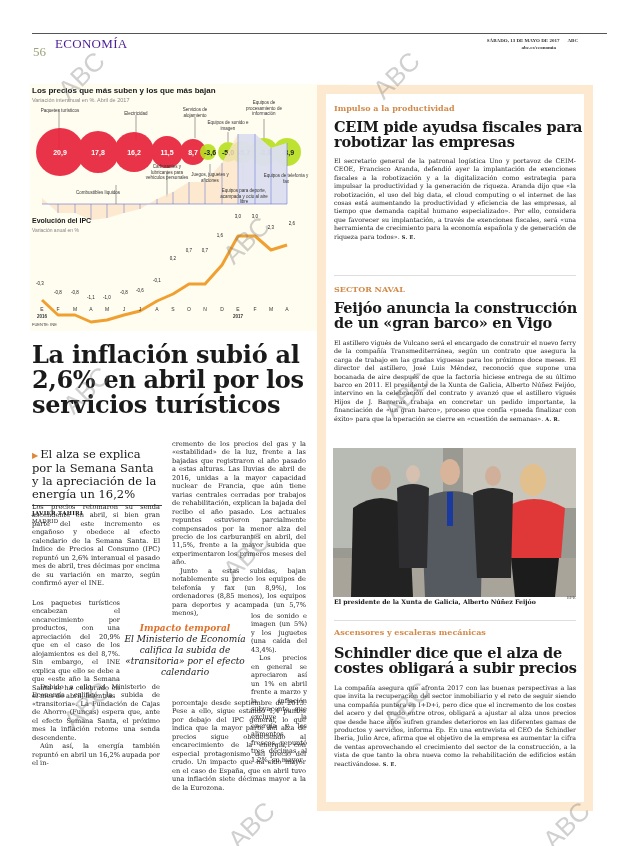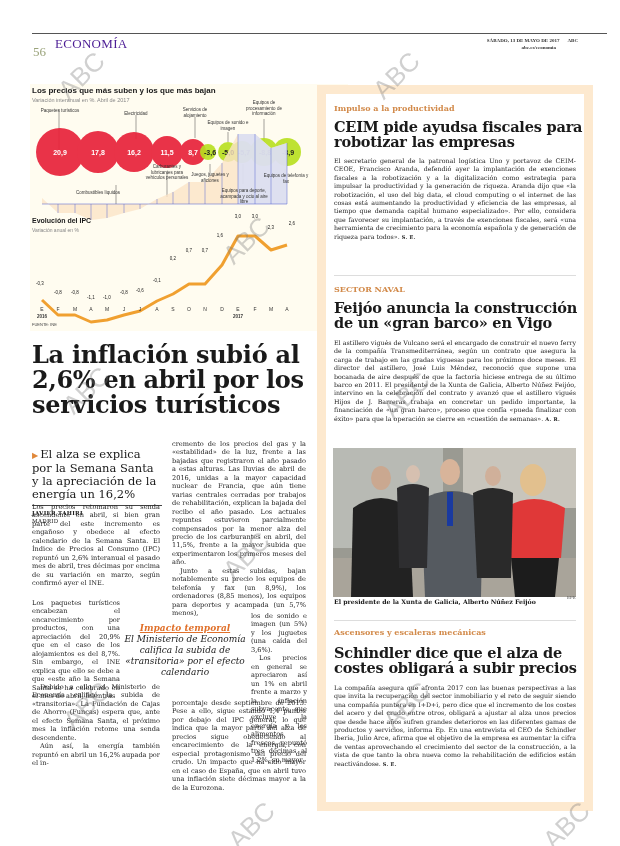--- a/index.html
+++ b/index.html
@@ -32,21 +32,21 @@
   .body { font-size: 6.6px; line-height: 8.45px; text-align: justify; font-family: "DejaVu Serif", serif; color: #222; }
   .col1 { position: absolute; left: 32px; top: 503px; width: 128px; }
   .col2 { position: absolute; left: 172px; top: 440px; width: 134px; }
   .col2b { position: absolute; left: 251px; top: 600px; width: 55px; }
   .col2c { position: absolute; left: 172px; top: 699px; width: 134px; }
   .col1-narrow { position: absolute; left: 32px; top: 599px; width: 88px; }
   .col1-rest { position: absolute; left: 32px; top: 683px; width: 128px; }
   .body p { text-indent: 8px; }
   .body p.noindent { text-indent: 0; }
   .pull { position: absolute; left: 122px; top: 623px; width: 126px; text-align: center; }
-  .pull-kicker { font-size: 9px; font-style: italic; font-weight: bold; color: #e0702a; line-height: 11px; text-decoration: underline; }
+  .pull-kicker { font-size: 9px; font-style: italic; font-weight: bold; color: #e0702a; line-height: 11px; }
   .pull-text { font-size: 9px; font-style: italic; color: #222; line-height: 11px; }
 
   
   .rbox { position: absolute; left: 317px; top: 85px; width: 276px; height: 726px; background: #fde9cf; }
   .rbox-inner { position: absolute; left: 326px; top: 94px; width: 258px; height: 708px; background: #ffffff; }
   .r-kicker { position: absolute; left: 334px; font-size: 8px; font-weight: bold; color: #d28a4a; }
   .r-head { position: absolute; left: 334px; width: 250px; font-size: 14.5px; line-height: 15px; font-weight: bold; letter-spacing: -0.2px; }
   .r-body { position: absolute; left: 334px; width: 242px; font-size: 6.3px; line-height: 8.4px; text-align: justify; color: #222; }
   .r-rule { position: absolute; left: 334px; width: 242px; height: 1px; background: #ddd; }
   .sig { font-size: 5px; font-weight: bold; letter-spacing: 0.3px; }
@@ -216,21 +216,21 @@
 <div class="body col1-rest">
   <p>Debido a ello, el Ministerio de Economía calificó la subida de «transitoria». La Fundación de Cajas de Ahorro (Funcas) espera que, ante el efecto Semana Santa, el próximo mes la inflación retome una senda descendente.</p>
   <p>Aún así, la energía también repuntó en abril un 16,2% aupada por el in-</p>
 </div>
 
 <div class="body col2">
   <p class="noindent">cremento de los precios del gas y la «estabilidad» de la luz, frente a las bajadas que registraron el año pasado a estas alturas. Las lluvias de abril de 2016, unidas a la mayor capacidad nuclear de Francia, que aún tiene varias centrales cerradas por trabajos de rehabilitación, explican la bajada del recibo el año pasado. Los actuales repuntes estuvieron parcialmente compensados por la menor alza del precio de los carburantes en abril, del 11,5%, frente a la mayor subida que experimentaron los primeros meses del año.</p>
   <p>Junto a estas subidas, bajan notablemente su precio los equipos de telefonía y fax (un 8,9%), los ordenadores (8,85 menos), los equipos para deportes y acampada (un 5,7% menos),</p>
 </div>
 <div class="body col2b" style="top:612px;width:56px">
-  <p class="noindent">los de sonido e imagen (un 5%) y los juguetes (una caída del 3,6%).</p>
+  <p class="noindent">los de sonido e imagen (un 5%) y los juguetes (una caída del 43,4%).</p>
   <p>Los precios en general se apreciaron así un 1% en abril frente a marzo y la inflación subyacente, que excluye la energía y los alimentos frescos, repuntó tres décimas al 1,2%, su mayor</p>
 </div>
 <div class="body col2c">
   <p class="noindent">porcentaje desde septiembre de 2013. Pese a ello, sigue estando 1,4 puntos por debajo del IPC general, lo que indica que la mayor parte del alza de precios sigue obedeciendo al encarecimiento de la energía, con especial protagonismo del precio del crudo. Un impacto que ha sido mayor en el caso de España, que en abril tuvo una inflación siete décimas mayor a la de la Eurozona.</p>
 </div>
 
 <div class="pull">
   <div class="pull-kicker">Impacto temporal</div>
   <div class="pull-text">El Ministerio de Economía califica la subida de «transitoria» por el efecto calendario</div>
 </div>

